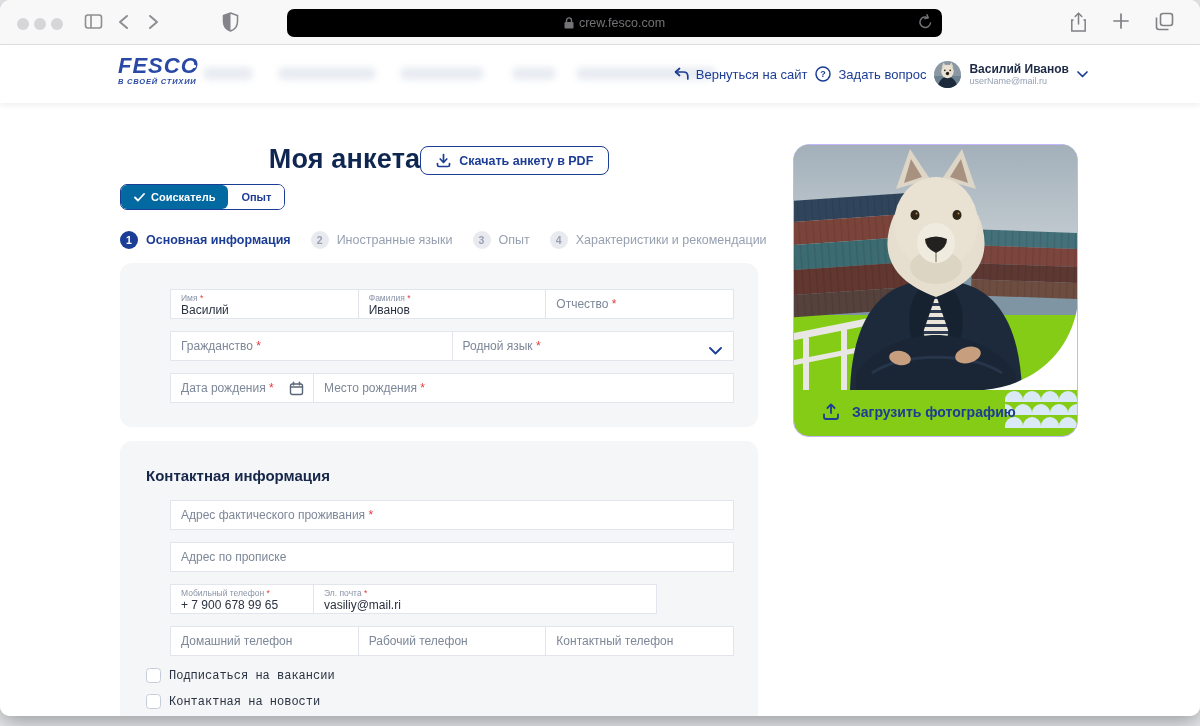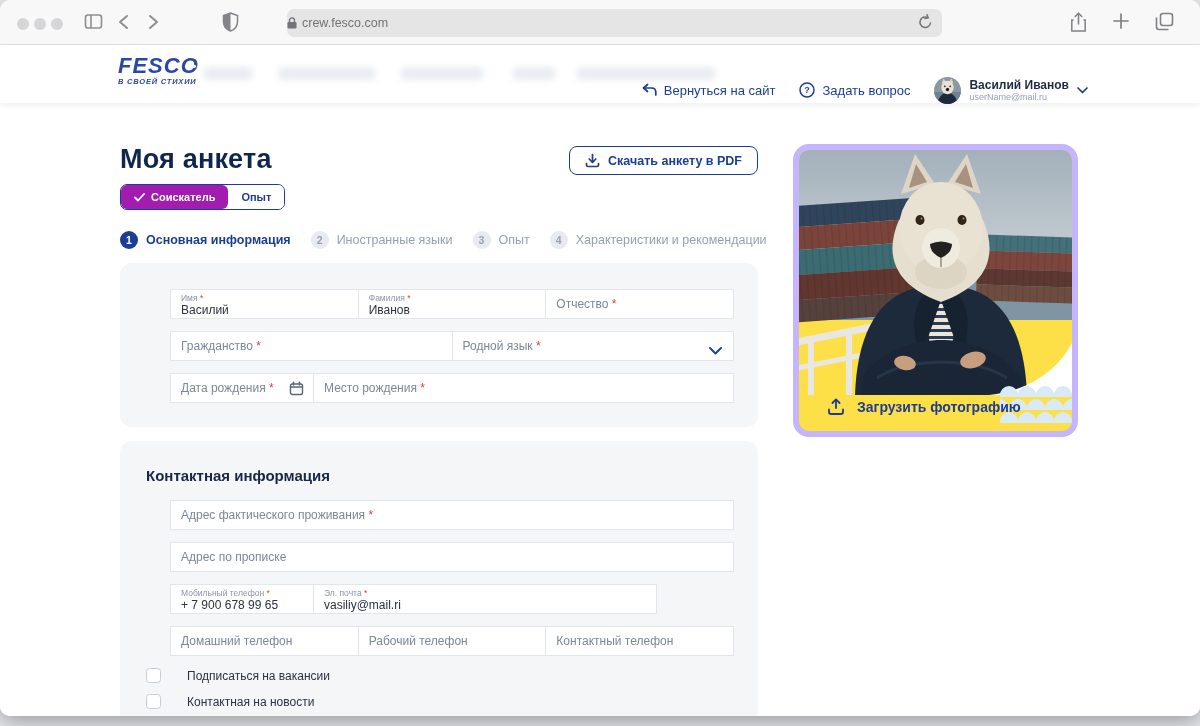--- a/index.html
+++ b/index.html
@@ -5,48 +5,48 @@
   * { margin:0; padding:0; box-sizing:border-box; }
   html,body { width:1200px; height:726px; background:#e9ebee; font-family:"Liberation Sans", sans-serif; }
   .window { position:relative; width:1200px; height:716px; background:#fff; border-radius:10px; overflow:hidden; box-shadow:0 6px 22px rgba(0,0,0,.35); }
 
   
   .chrome { position:relative; height:45px; background:#f8f8f8; border-bottom:1px solid #e2e2e2; }
   .traffic { position:absolute; left:17px; top:18px; display:flex; gap:5px; }
   .traffic span { width:12px; height:12px; border-radius:50%; background:#d6d6d8; }
   .chrome-ic { position:absolute; top:12px; color:#8e8e93; }
   .ic-sidebar { left:84px; } .ic-back { left:115px; } .ic-fwd { left:144px; } .ic-shield { left:222px; }
-  .urlbar { position:absolute; left:287px; top:9px; width:655px; height:28px; background:#e5e5e5; border-radius:7px; display:flex; align-items:center; justify-content:flex-start; gap:5px; color:#737378; font-size:12.5px; }
+  .urlbar { position:absolute; left:287px; top:9px; width:655px; height:28px; background:#000000; border-radius:7px; display:flex; align-items:center; justify-content:center; gap:5px; color:#737378; font-size:12.5px; }
   .urlbar .reload { position:absolute; right:9px; top:5px; color:#737378; }
   .chrome-right { position:absolute; right:26px; top:12px; display:flex; gap:25px; color:#808085; }
 
   
   .siteheader { position:relative; height:58px; background:#fff; box-shadow:0 2px 6px rgba(20,40,80,.08); z-index:5; }
   .logo { position:absolute; left:118px; top:11px; color:#2a49a5; cursor:pointer; }
   .logo-brand { font-size:22px; font-weight:900; font-style:italic; letter-spacing:1px; line-height:20px; position:relative; }
   .logo-dash { position:absolute; right:3px; top:9px; width:11px; height:3px; background:#fff; border-radius:2px; transform:skewX(-18deg); }
   .logo-tag { font-size:7.5px; font-weight:700; font-style:italic; letter-spacing:.8px; margin-top:1px; }
   .navblur { position:absolute; top:22px; height:13px; background:#aebad0; opacity:.28; border-radius:6px; filter:blur(3px); }
-  .hdr-right { position:absolute; right:112px; top:16px; height:58px; display:flex; align-items:center; gap:24px; }
+  .hdr-right { position:absolute; right:112px; top:0; height:58px; display:flex; align-items:center; gap:8px; }
   .hdr-link { display:flex; align-items:center; gap:7px; color:#1c3d96; font-size:13px; font-weight:500; cursor:pointer; white-space:nowrap; }
   .userbox { display:flex; align-items:center; gap:8px; cursor:pointer; }
   .avatar { width:27px; height:27px; border-radius:50%; overflow:hidden; flex:none; }
   .user-name { font-size:12px; font-weight:700; color:#1e2a45; line-height:13px; }
   .user-email { font-size:9px; color:#95a0b2; }
 
   
   .content { display:flex; padding:41px 0 0 120px; gap:35px; background:#fff; }
   .left-col { width:638px; }
-  .titlerow { display:flex; justify-content:space-between; align-items:flex-start; }
+  .titlerow { display:flex; justify-content:center; align-items:flex-start; }
   h1 { font-size:27px; font-weight:700; color:#0f2750; letter-spacing:.2px; }
   .dl-btn { display:flex; align-items:center; gap:8px; border:1.5px solid #1c3d96; border-radius:8px; background:#fff; color:#1c3d96; font-size:12.5px; font-weight:700; padding:6px 15px; cursor:pointer; margin-top:2px; font-family:inherit; }
 
   .toggle { display:inline-flex; border:1.5px solid #1c3d96; border-radius:7px; overflow:hidden; margin-top:9px; }
   .tg-seg { font-size:11px; font-weight:700; padding:6px 13px; cursor:pointer; display:flex; align-items:center; gap:6px; }
-  .tg-on { background:#a21caf; color:#fff; border-radius:0 6px 6px 0; }
+  .tg-on { background:#0369a1; color:#fff; border-radius:0 6px 6px 0; }
   .tg-off { background:#fff; color:#1c3d96; }
 
   .stepper { display:flex; align-items:center; gap:10px; margin-top:21px; }
   .step { display:flex; align-items:center; gap:8px; cursor:pointer; }
   .st-num { width:18px; height:18px; border-radius:50%; font-size:10.5px; font-weight:700; display:flex; align-items:center; justify-content:center; }
   .step.on .st-num { background:#1c3d96; color:#fff; }
   .step.off .st-num { background:#e8eaf0; color:#98a1b3; }
   .st-label { font-size:12.5px; white-space:nowrap; }
   .step.on .st-label { color:#1c3d96; font-weight:700; }
   .step.off .st-label { color:#97a0b0; font-weight:500; }
@@ -64,27 +64,27 @@
   .f-date { width:144px; flex:none; }
   .f-mob { width:144px; flex:none; }
   .f-mail { width:344px; flex:none; }
   .flabel-sm { font-size:8.5px; color:#8a93a6; padding-top:3.5px; line-height:9px; white-space:nowrap; }
   .fvalue { font-size:12px; color:#2b3240; font-weight:500; line-height:14px; white-space:nowrap; }
   .fph { font-size:12px; color:#7d8798; line-height:28px; white-space:nowrap; overflow:hidden; }
   .req { color:#e23b3b; }
   .f-ic-cal { position:absolute; right:9px; top:7px; color:#5b6578; }
   .f-ic-chev { position:absolute; right:11px; top:9px; color:#1c3d96; }
 
-  .cbrow { display:flex; align-items:center; gap:26px; margin-top:11px; cursor:pointer; }
+  .cbrow { display:flex; align-items:center; gap:8px; margin-top:11px; cursor:pointer;font-family:Liberation Mono, monospace; }
   .cbrow:first-of-type { margin-top:21px; }
   .cbox { width:15px; height:15px; background:#fff; border:1px solid #c6cdda; border-radius:3.5px; flex:none; }
   .cblabel { font-size:12px; color:#2a3342; }
 
   
-  .photo-card { width:285px; height:293px; background:#fde047; border:6px solid #c4b5fd; border-radius:16px; overflow:hidden; position:relative; flex:none; }
+  .photo-card { width:285px; height:293px; background:#84cc16; border:1px solid #c4b5fd; border-radius:16px; overflow:hidden; position:relative; flex:none; }
   .photo-img { position:relative; width:285px; height:245px; }
   .photo-img svg { display:block; }
   .waves { position:absolute; right:0; bottom:8px; }
   .upload-row { position:absolute; left:0; bottom:0; height:48px; display:flex; align-items:center; gap:12px; padding-left:28px; color:#1c3d96; cursor:pointer; }
   .upload-label { font-size:14px; font-weight:700; }
 </style>
 </head>
 <body>
 
 <div class="window">

